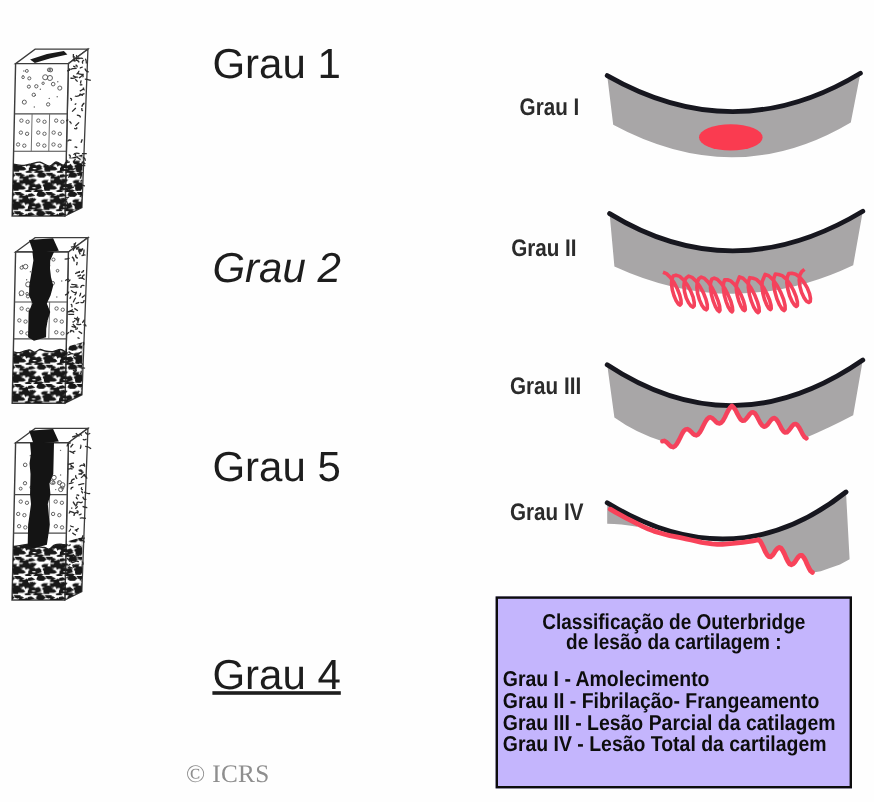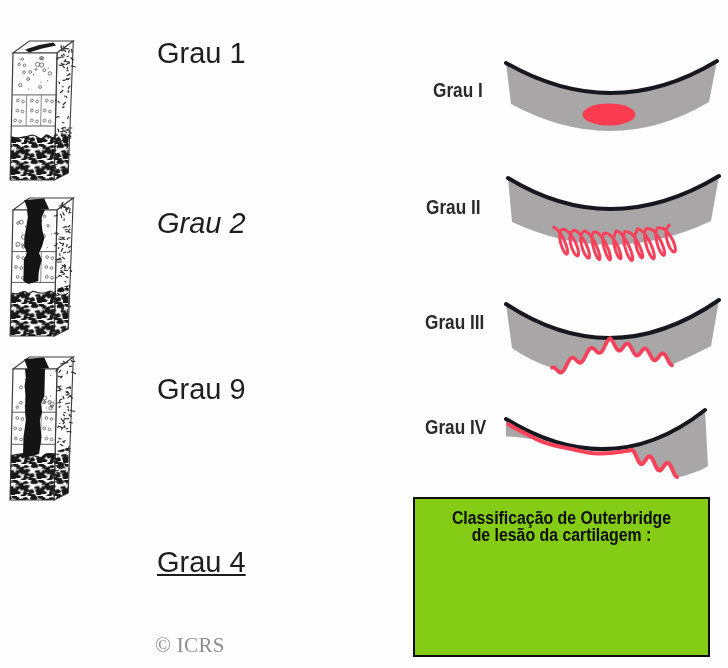--- a/index.html
+++ b/index.html
@@ -1,28 +1,28 @@
 <!DOCTYPE html>
 <html><head>
 <meta charset="utf-8">
 <style>
   html,body{margin:0;padding:0;}
   body{width:728px;height:668px;position:relative;background:#fefefe;overflow:hidden;
        font-family:"Liberation Sans", sans-serif;}
   #figure{position:absolute;left:0;top:0;width:728px;height:668px;filter:blur(0.3px);}
-  .lbl-left{position:absolute;font-size:29px;line-height:29px;color:#1d1d1d;
-            font-family:"Liberation Sans", sans-serif;letter-spacing:0px;filter:blur(0.25px);}
+  .lbl-left{position:absolute;font-size:35px;line-height:29px;color:#1d1d1d;
+            font-family:"Liberation Sans", sans-serif;letter-spacing:0px;filter:blur(0.25px);margin-left:20px;}
   .lbl-right{position:absolute;font-size:20px;line-height:20px;color:#2b2b2b;font-weight:bold;
              transform:scaleX(0.86);transform-origin:left top;filter:blur(0.25px);}
   .credit{position:absolute;left:155px;top:635px;font-family:"Liberation Serif", serif;
           font-size:21px;line-height:20px;color:#8e8e8e;letter-spacing:0.3px;filter:blur(0.3px);}
   #g1{left:157px;top:39px;} #g2{left:157px;top:209px;font-style:italic;} #g3{left:157px;top:375px;} #g4{left:157px;top:548px;text-decoration:underline;}
   #r1{left:433px;top:80px;} #r2{left:426px;top:197px;} #r3{left:425px;top:312px;} #r4{left:425px;top:417px;}
   #legend{position:absolute;left:413px;top:497px;width:293px;height:156px;border:2.5px solid #0d0d0d;
-          background:#84cc16;color:#0d0d0d;filter:blur(0.2px);}
+          background:#c4b5fd;color:#0d0d0d;filter:blur(0.2px);}
   #legend .title{margin-top:11px;text-align:center;font-weight:bold;font-size:18px;line-height:17px;
                  transform:scaleX(0.88);transform-origin:center top;}
   #legend .items{margin-top:13px;padding-left:4px;font-weight:bold;font-size:18px;line-height:18px;}
   #legend .items div{transform:scaleX(0.90);transform-origin:left top;white-space:nowrap;}
 </style>
 </head>
 <body>
 
 <svg id="figure" viewBox="0 0 728 668">
   <defs>
@@ -222,27 +222,33 @@
   <g>
     <path d="M506,420 Q520,428.5 534,434 L531,439 Q517,436.5 506,436.5 Z" fill="#a8a6a7"></path>
     <path d="M632,446 L637.3,444.8 L642.7,443.3 L648,441.7 L653.2,439.8 L658.5,437.8 L663.8,435.5 L669,433.1 L674.2,430.4 L679.4,427.5 L684.5,424.4 L689.7,421.1 L694.8,417.6 L699.9,413.9 L705,410 L708,466 L700,470.5 L691,473.5 L684,476 L677.5,477 L677,477 L675.5,475.8 L674.1,473.4 L672.6,470.2 L671.2,467 L669.7,464.4 L668.3,462.9 L666.8,462.8 L665.4,464 L663.9,466 L662.5,468.2 L661,469.9 L659.6,470.6 L658.1,470 L656.7,468 L655.2,465.1 L653.8,461.8 L652.3,458.8 L650.9,456.9 L649.4,456.2 L648,456.9 L646.5,458.6 L645.1,460.9 L643.6,462.9 L642.2,464 L640.7,463.9 L639.3,462.4 L637.8,459.8 L636.4,456.6 L634.9,453.5 L633.5,451 L632,449.8 Z" fill="#a8a6a7"></path>
     <path d="M506,419 Q612,483.5 705,410" fill="none" stroke="#17171f" stroke-width="4" stroke-linecap="round"></path>
     <path d="M508.5,424.3 L513.1,427 L517.7,429.5 L522.2,431.9 L526.8,434.2 L531.3,436.6 L535.8,438.9 L540.3,440.9 L544.8,442.6 L549.3,444 L553.7,445.2 L558.2,446.3 L562.6,447.2 L567,448.1 L571.5,449 L575.9,450 L580.3,451 L584.6,451.9 L589,452.7 L593.4,453.3 L597.7,453.6 L602,453.6 L606.3,453.3 L610.7,452.9 L614.9,452.4 L619.2,451.9 L623.5,451.4 L627.8,450.7 L632,449.8 L633.5,451 L634.9,453.5 L636.4,456.6 L637.8,459.8 L639.3,462.4 L640.7,463.9 L642.2,464 L643.6,462.9 L645.1,460.9 L646.5,458.6 L648,456.9 L649.4,456.2 L650.9,456.9 L652.3,458.8 L653.8,461.8 L655.2,465.1 L656.7,468 L658.1,470 L659.6,470.6 L661,469.9 L662.5,468.2 L663.9,466 L665.4,464 L666.8,462.8 L668.3,462.9 L669.7,464.4 L671.2,467 L672.6,470.2 L674.1,473.4 L675.5,475.8 L677,477" fill="none" stroke="#f8435a" stroke-width="4" stroke-linecap="round" stroke-linejoin="round"></path>
   </g>
 </svg>
 
 <div class="lbl-left" id="g1">Grau 1</div>
 <div class="lbl-left" id="g2">Grau 2</div>
-<div class="lbl-left" id="g3">Grau 9</div>
+<div class="lbl-left" id="g3">Grau 5</div>
 <div class="lbl-left" id="g4">Grau 4</div>
 <div class="credit">© ICRS</div>
 
 <div class="lbl-right" id="r1">Grau I</div>
 <div class="lbl-right" id="r2">Grau II</div>
 <div class="lbl-right" id="r3">Grau III</div>
 <div class="lbl-right" id="r4">Grau IV</div>
 
 <div id="legend">
   <div class="title">
     <div>Classificação de Outerbridge</div>
     <div>de lesão da cartilagem :</div>
   </div>
+  <div class="items">
+    <div>Grau I - Amolecimento</div>
+    <div>Grau II - Fibrilação- Frangeamento</div>
+    <div>Grau III - Lesão Parcial da catilagem</div>
+    <div>Grau IV - Lesão Total da cartilagem</div>
+  </div>
 </div>
 
 </body></html>

